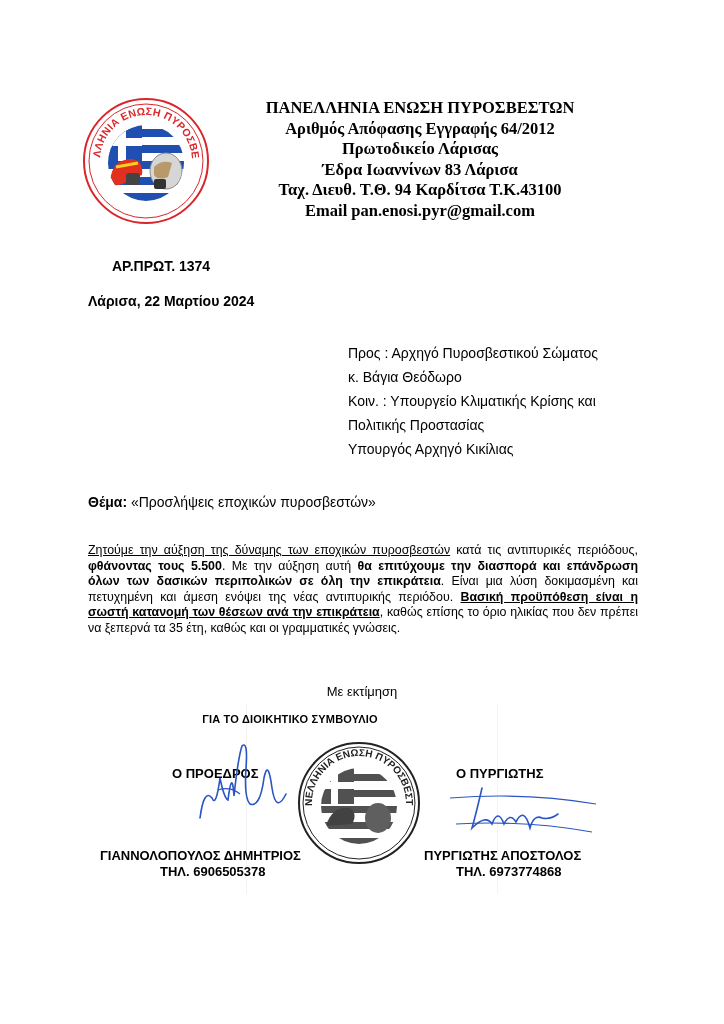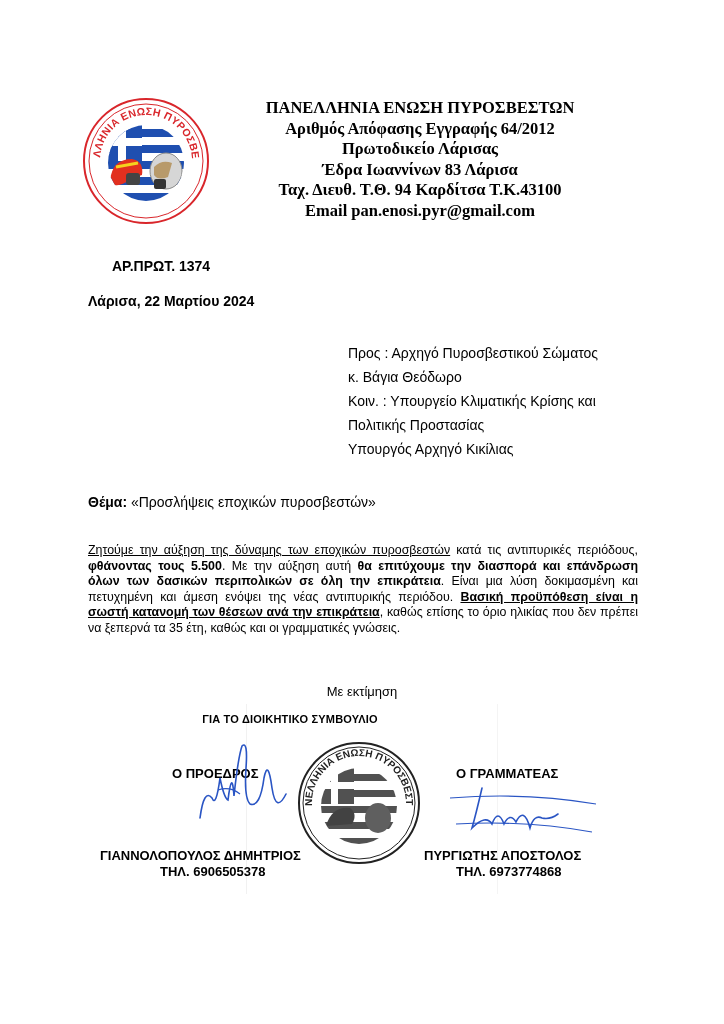--- a/index.html
+++ b/index.html
@@ -109,21 +109,21 @@
     <span class="label">Θέμα:</span><span> «Προσλήψεις εποχικών πυροσβεστών»</span>
   </div>
 
   <div class="body-text sans"><span class="u">Ζητούμε την αύξηση της δύναμης των εποχικών πυροσβεστών</span><span> κατά τις αντιπυρικές περιόδους, </span><span class="b">φθάνοντας τους 5.500</span><span>. Με την αύξηση αυτή </span><span class="b">θα επιτύχουμε την διασπορά και επάνδρωση όλων των δασικών περιπολικών σε όλη την επικράτεια</span><span>. Είναι μια λύση δοκιμασμένη και πετυχημένη και άμεση ενόψει της νέας αντιπυρικής περιόδου. </span><span class="b u">Βασική προϋπόθεση είναι η σωστή κατανομή των θέσεων ανά την επικράτεια</span><span>, καθώς επίσης το όριο ηλικίας που δεν πρέπει να ξεπερνά τα 35 έτη, καθώς και οι γραμματικές γνώσεις.</span></div>
 
   <div class="closing sans">Με εκτίμηση</div>
   <div class="sig-frame"></div>
   <div class="board sans">ΓΙΑ ΤΟ ΔΙΟΙΚΗΤΙΚΟ ΣΥΜΒΟΥΛΙΟ</div>
 
   <div class="role-left sans">Ο ΠΡΟΕΔΡΟΣ</div>
-  <div class="role-right sans">Ο ΓΡΑΜΜΑΤΕΑΣ</div>
+  <div class="role-right sans">Ο ΠΥΡΓΙΩΤΗΣ</div>
 
   <svg class="stamp" viewBox="0 0 126 126">
     <defs>
       <path id="stampPath" d="M 16 63 A 47 47 0 0 1 110 63"></path>
       <clipPath id="stampClip">
           <circle cx="63" cy="66" r="38"></circle>
         </clipPath>
     </defs>
     <circle cx="63" cy="63" r="60" fill="none" stroke="#222" stroke-width="2"></circle>
     <circle cx="63" cy="63" r="56" fill="none" stroke="#222" stroke-width="1"></circle>

